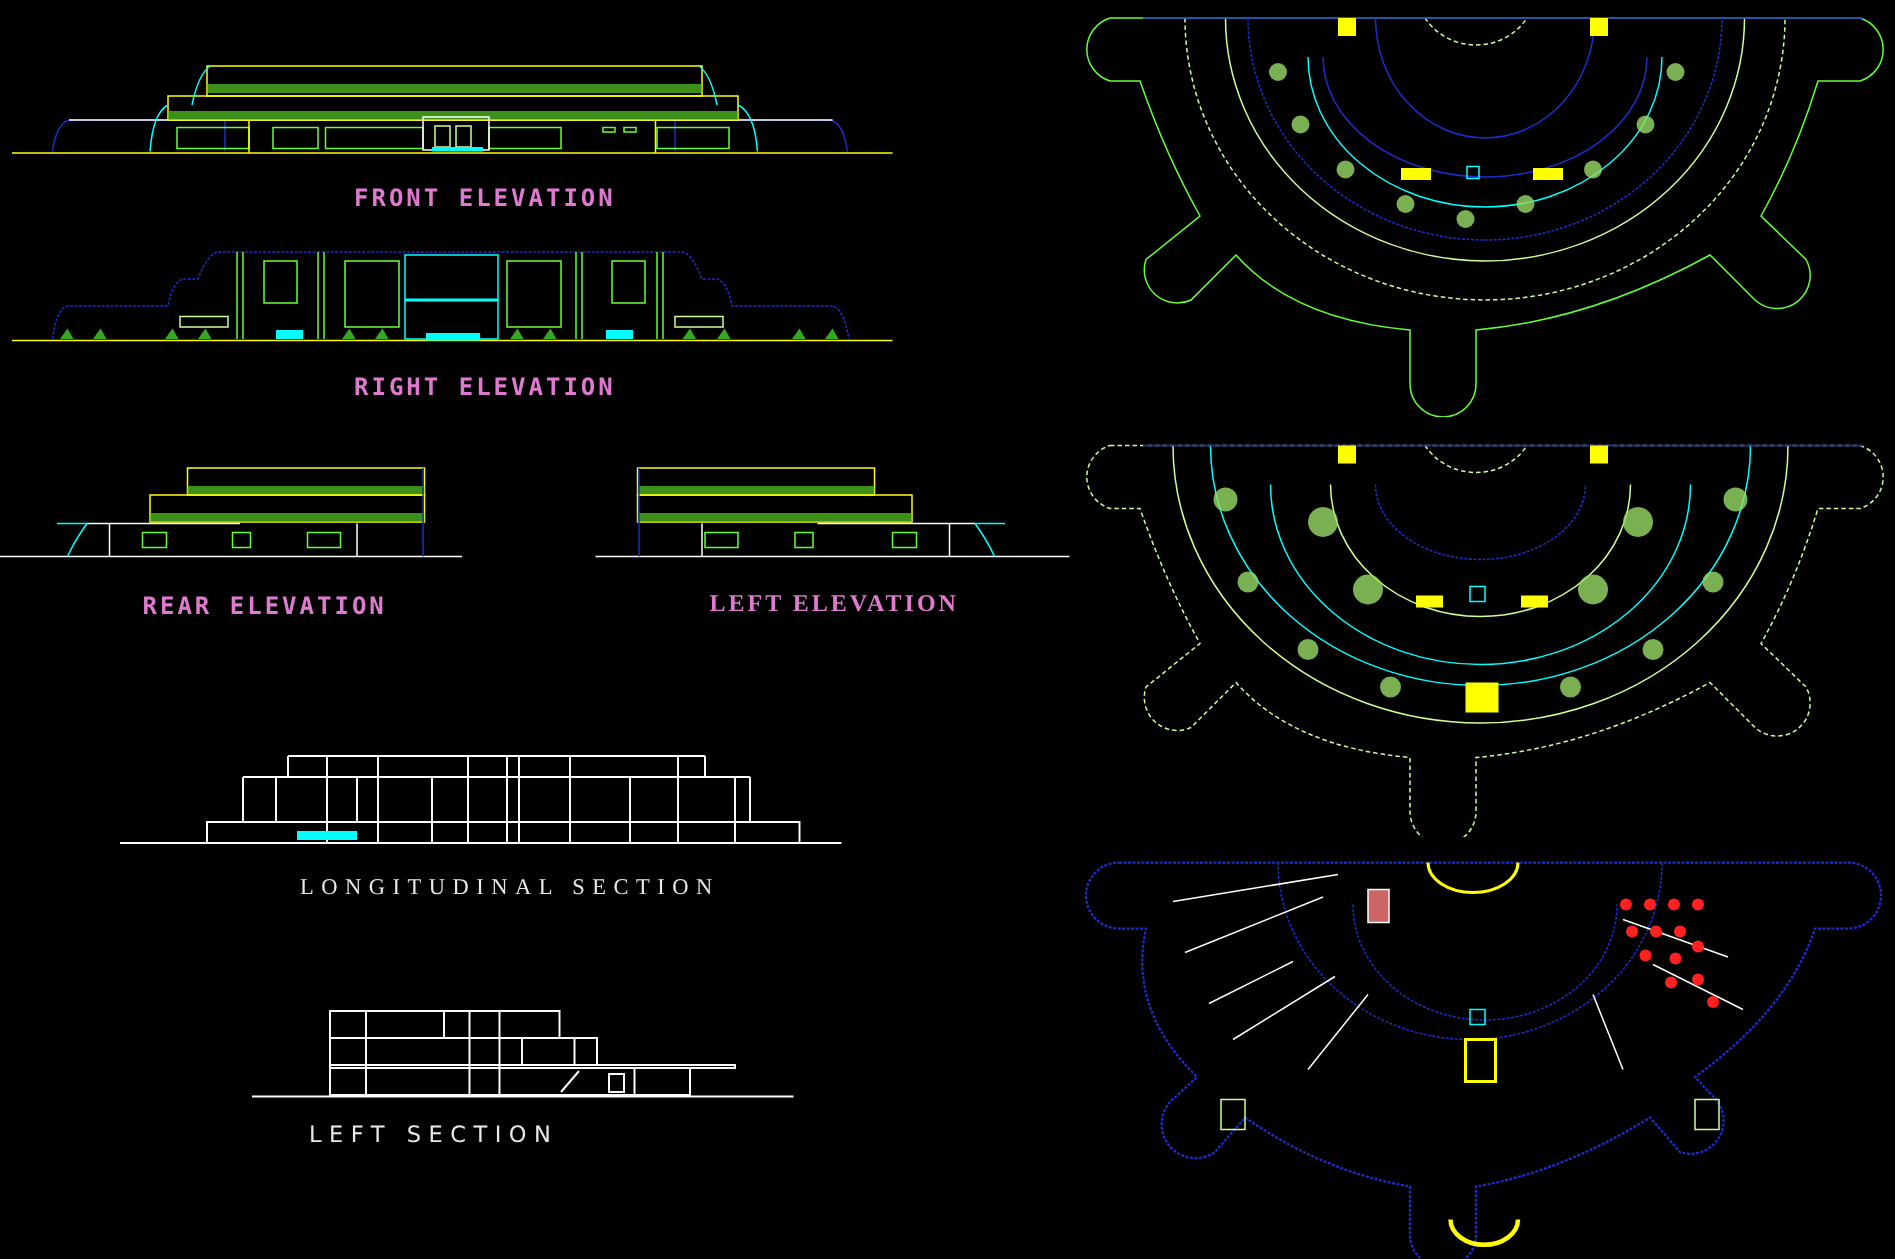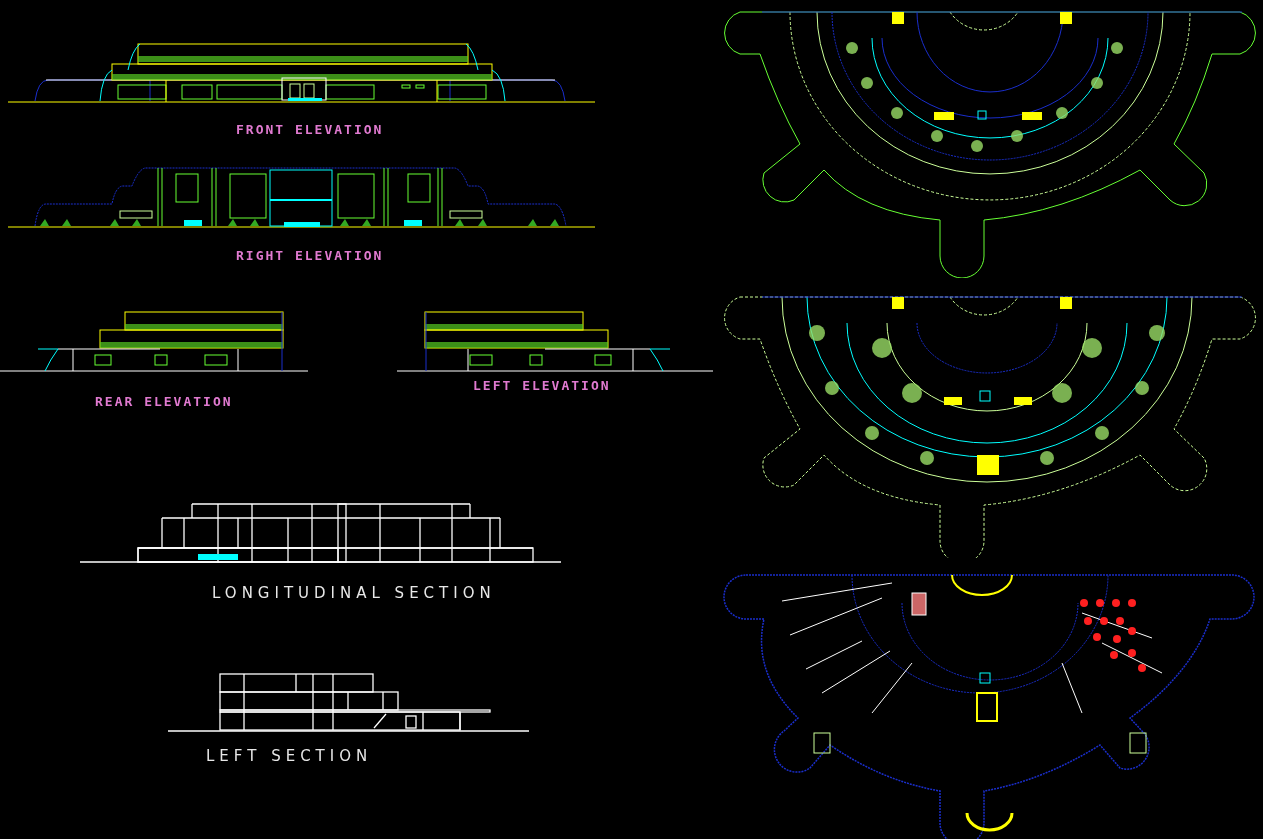--- a/index.html
+++ b/index.html
@@ -1,18 +1,18 @@
 <!DOCTYPE html>
 <html><head>
 <meta charset="utf-8">
 <style>
   html,body{margin:0;padding:0;background:#000;}
   body{width:1263px;height:839px;position:relative;overflow:hidden;font-family:"DejaVu Sans Mono",monospace;}
   .panel{position:absolute;}
-  .lbl-pink{position:absolute;color:#e07ad0;font-family:"DejaVu Sans Mono",monospace;font-weight:bold;font-size:13px;letter-spacing:2px;white-space:nowrap;text-align:center;}
+  .lbl-pink{position:absolute;color:#e07ad0;font-family:"DejaVu Sans Mono",monospace;font-weight:bold;font-size:16px;letter-spacing:2px;white-space:nowrap;text-align:center;}
   .lbl-white{position:absolute;color:#e8e8e8;font-family:"DejaVu Sans",sans-serif;font-size:15px;letter-spacing:5px;white-space:nowrap;}
   svg{position:absolute;left:0;top:0;}
 </style>
 </head>
 <body>
 
 <div class="panel" style="left:0;top:30px;width:600px;height:80px;">
   <svg width="600" height="80" viewBox="0 0 600 80">
     <line x1="8" y1="72" x2="595" y2="72" stroke="#ffff00" stroke-width="1"></line>
     <path d="M35,71 Q38,50 48,50 L150,50 L150,71" fill="none" stroke="#1a2ecc"></path>
@@ -112,21 +112,21 @@
     <line x1="73" y1="39" x2="73" y2="61" stroke="#fff"></line>
       <line x1="238" y1="39" x2="238" y2="61" stroke="#fff"></line>
     <g stroke="#66ff33" fill="none">
         <rect x="75" y="45" width="22" height="10"></rect>
         <rect x="135" y="45" width="12" height="10"></rect>
         <rect x="200" y="45" width="16" height="10"></rect>
       </g>
     <line x1="31" y1="2" x2="31" y2="61" stroke="#1a2ecc"></line>
   </svg>
 </div>
-<div class="lbl-pink" style="left:473px;top:378px;">LEFT ELEVATION</div>
+<div class="lbl-pink" style="left:473px;top:394px;font-family:Liberation Serif, serif;">LEFT ELEVATION</div>
 
 <div class="panel" style="left:80px;top:500px;width:485px;height:65px;">
   <svg width="485" height="65" viewBox="0 0 485 65">
     <g stroke="#fff" fill="none" stroke-width="1.3">
       <line x1="0" y1="62" x2="481" y2="62"></line>
       <rect x="58" y="48" width="395" height="14"></rect>
       <rect x="58" y="48" width="200" height="14"></rect>
       <rect x="258" y="4" width="8" height="58"></rect>
       <line x1="112" y1="4" x2="390" y2="4"></line>
       <line x1="82" y1="18" x2="420" y2="18"></line>
@@ -142,21 +142,21 @@
       <line x1="300" y1="4" x2="300" y2="62"></line>
         <line x1="340" y1="18" x2="340" y2="62"></line>
       <line x1="372" y1="4" x2="372" y2="62"></line>
         <line x1="410" y1="18" x2="410" y2="62"></line>
       <line x1="104" y1="18" x2="104" y2="48"></line>
         <line x1="158" y1="18" x2="158" y2="48"></line>
     </g>
     <rect x="118" y="54" width="40" height="6" fill="#00ffff"></rect>
   </svg>
 </div>
-<div class="lbl-white" style="left:212px;top:584px;">LONGITUDINAL SECTION</div>
+<div class="lbl-white" style="left:200px;top:584px;font-family:Liberation Serif, serif;">LONGITUDINAL SECTION</div>
 
 <div class="panel" style="left:168px;top:670px;width:365px;height:65px;">
   <svg width="365" height="65" viewBox="0 0 365 65">
     <g stroke="#fff" fill="none" stroke-width="1.3">
       <line x1="0" y1="61" x2="361" y2="61"></line>
       <rect x="52" y="4" width="153" height="18"></rect>
       <rect x="52" y="22" width="178" height="18"></rect>
       <rect x="52" y="40" width="270" height="2"></rect>
       <rect x="52" y="42" width="240" height="18"></rect>
       <line x1="76" y1="4" x2="76" y2="60"></line>

